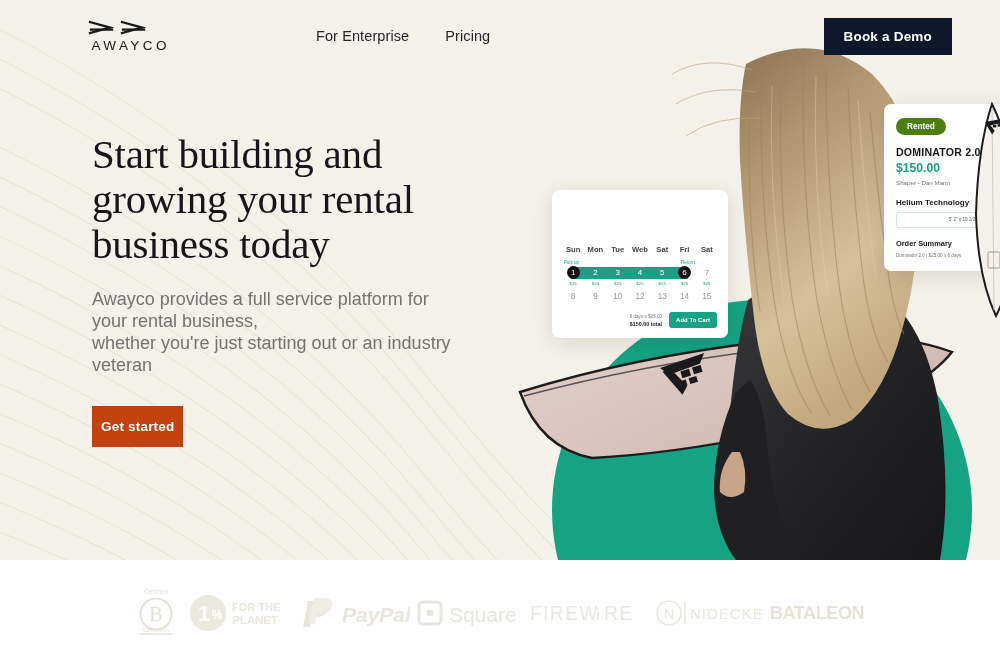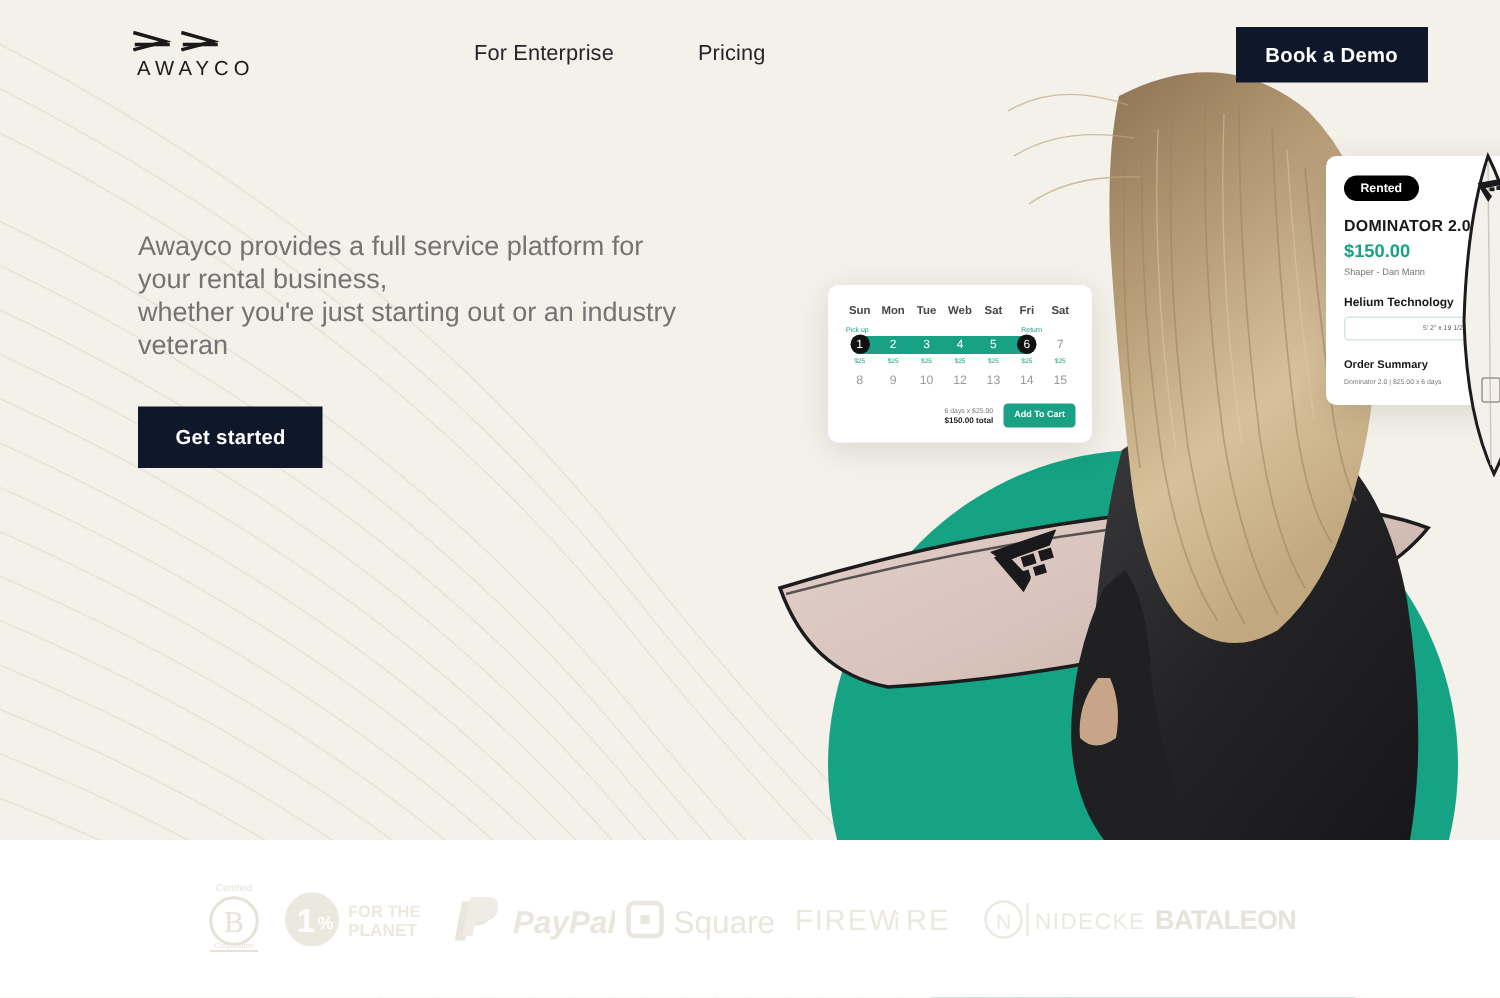--- a/index.html
+++ b/index.html
@@ -63,21 +63,21 @@
     letter-spacing: 3.4px;
     color: #1A1A1A;
     font-weight: 400;
     text-indent: 3.4px;
     line-height: 1;
   }
 
   .nav {
     display: flex;
     align-items: center;
-    gap: 56px;
+    gap: 36px;
     margin-left: 132px;
   }
   .nav a {
     font-size: 14.5px;
     color: #26262A;
     text-decoration: none;
     letter-spacing: 0.1px;
   }
 
   .demo-btn {
@@ -111,27 +111,27 @@
   }
   .hero-sub {
     margin-top: 21px;
     font-size: 18px;
     line-height: 22px;
     color: #737373;
     max-width: 370px;
   }
   .get-started-btn {
     margin-top: 30px;
-    background: #0f172a;
+    background: #c2410c;
     color: #FFFFFF;
     border: none;
     font-size: 13.5px;
     font-weight: bold;
     letter-spacing: 0.2px;
-    padding: 13px 25px;
+    padding: 13px 9px;
     cursor: pointer;
     font-family: "Liberation Sans", sans-serif;
   }
 
   
   .hero-photo {
     position: absolute;
     left: 500px;
     top: 0;
     width: 500px;
@@ -156,20 +156,21 @@
     display: grid;
     grid-template-columns: repeat(7, 1fr);
     row-gap: 0;
   }
   .cal-dow {
     font-size: 7.6px;
     color: #45454A;
     text-align: center;
     font-weight: 600;
     padding-bottom: 3px;
+    margin-top: 43px;
   }
   .cal-tagrow { height: 8px; position: relative; }
   .cal-tag {
     position: absolute;
     font-size: 4.6px;
     color: #18A184;
     left: 2px;
     bottom: 0;
     white-space: nowrap;
   }
@@ -248,21 +249,21 @@
     top: 104px;
     width: 188px;
     background: #FFFFFF;
     border-radius: 7px;
     box-shadow: 0 5px 22px rgba(40,35,25,0.13);
     padding: 11px 12px 12px 12px;
     z-index: 20;
   }
   .rented-badge {
     display: inline-block;
-    background: #000000;
+    background: #4d7c0f;
     color: #FFFFFF;
     font-size: 8.2px;
     font-weight: bold;
     padding: 4px 11px;
     border-radius: 10px;
     margin-bottom: 10px;
   }
   .prod-name {
     font-size: 10.6px;
     color: #18181C;
@@ -454,20 +455,25 @@
 
     <nav class="nav">
       <a href="#">For Enterprise</a>
       <a href="#">Pricing</a>
     </nav>
 
     <button class="demo-btn">Book a Demo</button>
   </div>
 
   <div class="hero-copy">
+    <h1 class="hero-title">
+      <span>Start building and</span><br>
+      <span>growing your rental</span><br>
+      <span>business today</span>
+    </h1>
     <p class="hero-sub">
       <span>Awayco provides a full service platform for your rental business,</span><br>
       <span>whether you're just starting out or an industry veteran</span>
     </p>
     <button class="get-started-btn">Get started</button>
   </div>
 
   <div class="calendar-card">
     <div class="cal-grid">
       <div class="cal-dow">Sun</div>

